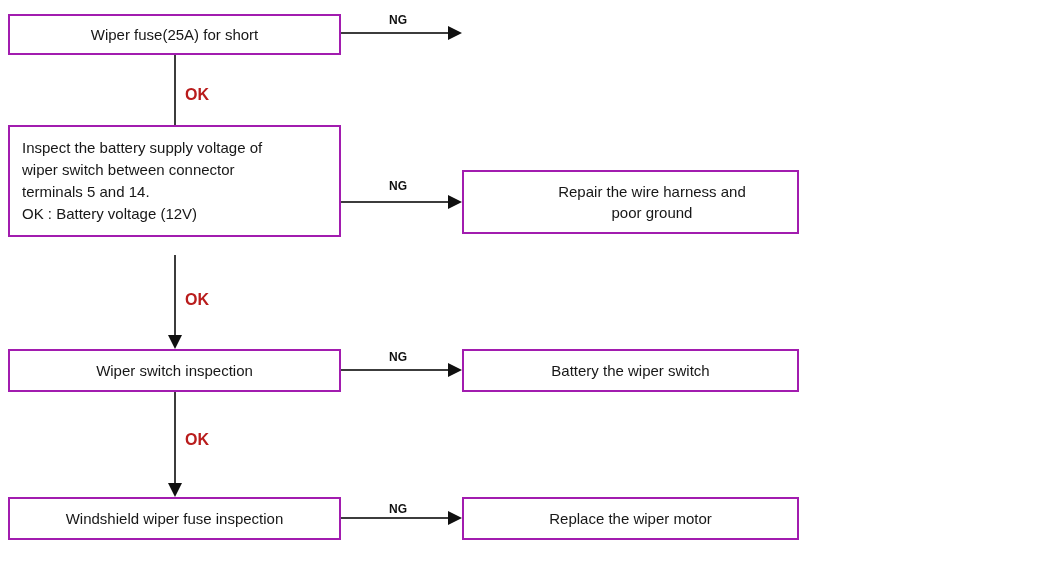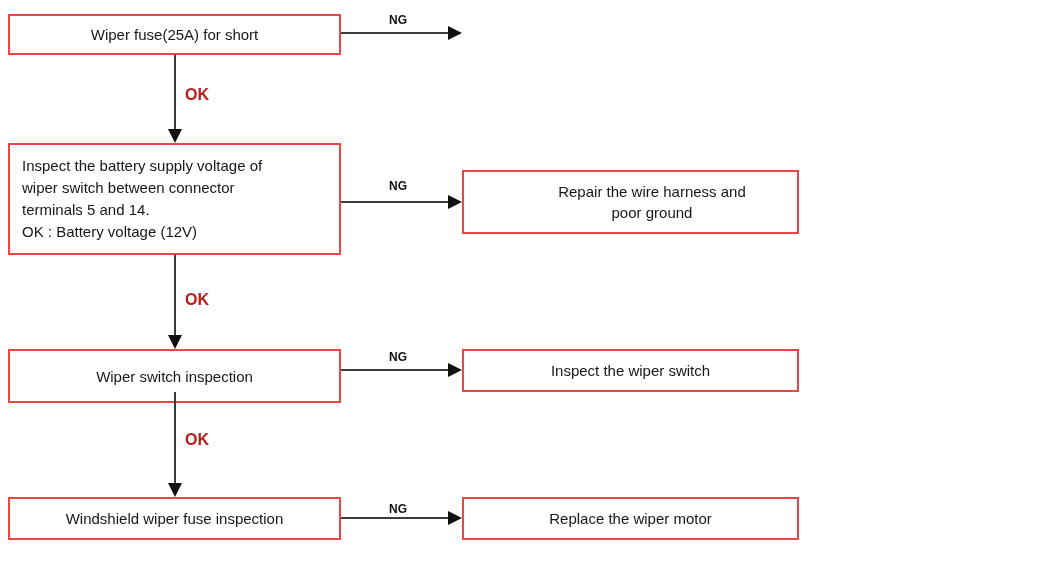--- a/index.html
+++ b/index.html
@@ -12,36 +12,36 @@
     width: 1050px;
     height: 565px;
     background: #ffffff;
     font-family: "Liberation Sans", sans-serif;
     overflow: hidden;
   }
   .box {
     position: absolute;
     box-sizing: border-box;
     background: #ffffff;
-    border: 2px solid #ef4444;
+    border: 2px solid #a21caf;
     display: flex;
     align-items: center;
     justify-content: center;
     text-align: center;
     font-size: 15px;
     line-height: 21px;
     color: #171717;
     white-space: pre-line;
   }
   .left-col  { left: 8px;   width: 333px; }
   .right-col { left: 462px; width: 337px; }
 
   #check-1  { top: 14px;  height: 41px; }
-  #check-2  { top: 143px; height: 112px; justify-content: flex-start; text-align: left; padding: 0 12px; line-height: 22px; }
-  #check-3  { top: 349px; height: 54px; }
+  #check-2  { top: 125px; height: 112px; justify-content: flex-start; text-align: left; padding: 0 12px; line-height: 22px; }
+  #check-3  { top: 349px; height: 43px; }
   #check-4  { top: 497px; height: 43px; }
 
   #action-1 { top: 14px;  height: 41px; }
   #action-2 { top: 170px; height: 64px; padding-left: 43px; }
   #action-3 { top: 349px; height: 43px; }
   #action-4 { top: 497px; height: 43px; }
 
   .hline {
     position: absolute;
     left: 341px;
@@ -139,21 +139,21 @@
 poor ground</div>
 
   <div class="vline" id="vline-2"></div>
   <div class="arrow-down" id="ad-2"></div>
   <div class="ok-label" id="ok-2">OK</div>
 
   <div class="box left-col" id="check-3">Wiper switch inspection</div>
   <div class="hline" id="hline-3"></div>
   <div class="arrow-right" id="ar-3"></div>
   <div class="ng-label" id="ng-3">NG</div>
-  <div class="box right-col" id="action-3">Inspect the wiper switch</div>
+  <div class="box right-col" id="action-3">Battery the wiper switch</div>
 
   <div class="vline" id="vline-3"></div>
   <div class="arrow-down" id="ad-3"></div>
   <div class="ok-label" id="ok-3">OK</div>
 
   <div class="box left-col" id="check-4">Windshield wiper fuse inspection</div>
   <div class="hline" id="hline-4"></div>
   <div class="arrow-right" id="ar-4"></div>
   <div class="ng-label" id="ng-4">NG</div>
   <div class="box right-col" id="action-4">Replace the wiper motor</div>

